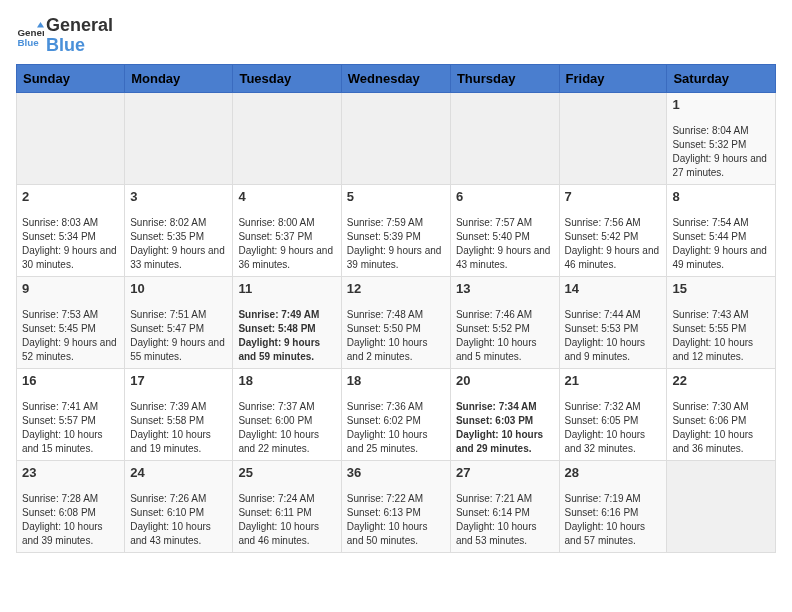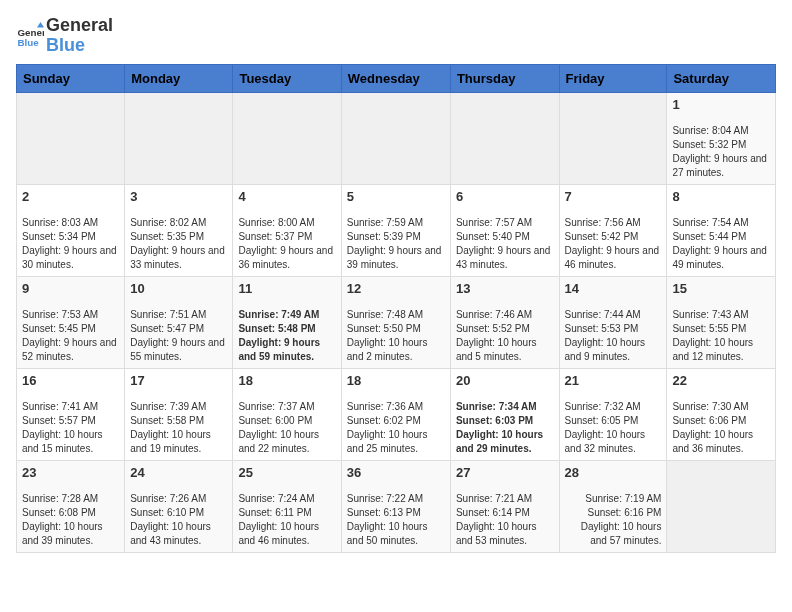--- a/index.html
+++ b/index.html
@@ -303,20 +303,20 @@
 Daylight: 10 hours and 50 minutes.</div>
         </td>
         <td>
           <span class="day-num">27</span>
           <div class="day-info" style="white-space: pre-line;">Sunrise: 7:21 AM
 Sunset: 6:14 PM
 Daylight: 10 hours and 53 minutes.</div>
         </td>
         <td>
           <span class="day-num">28</span>
-          <div class="day-info" style="white-space: pre-line; text-align: right;">Sunrise: 7:19 AM
+          <div class="day-info" style="white-space: pre-line;">Sunrise: 7:19 AM
 Sunset: 6:16 PM
 Daylight: 10 hours and 57 minutes.</div>
         </td>
         <td class="empty-cell"></td>
       </tr>
     </tbody>
 </table>
 
 </body></html>

